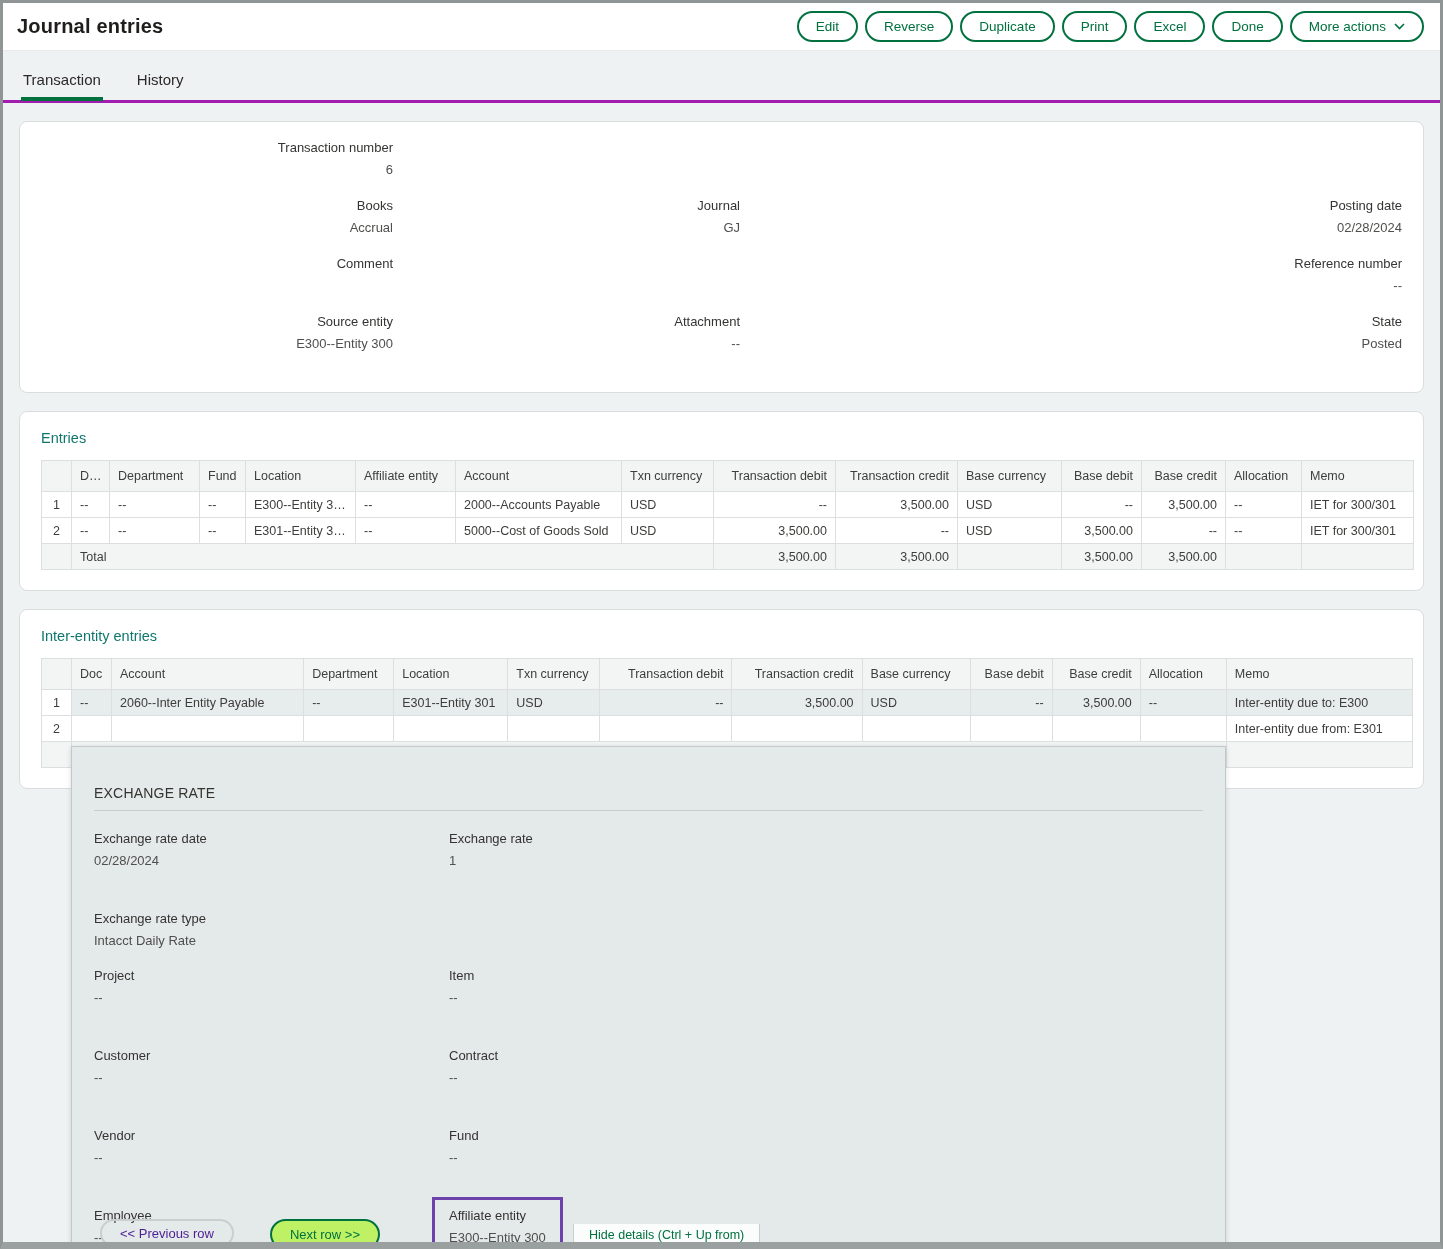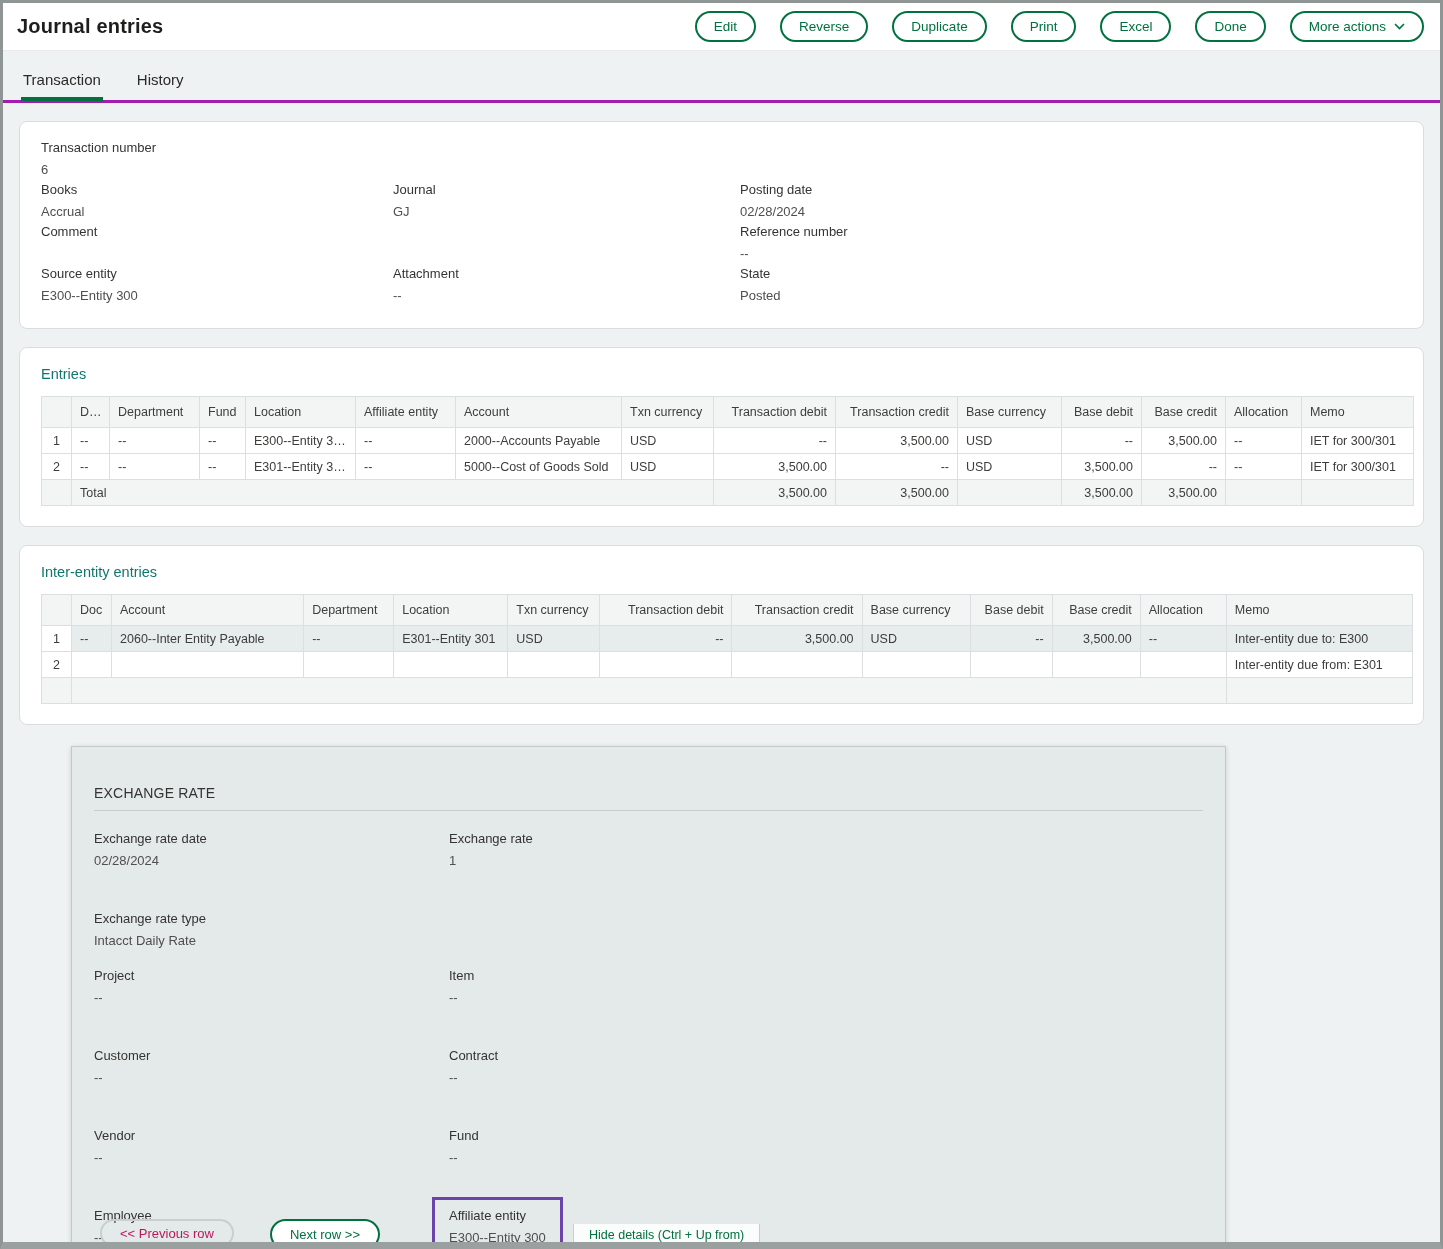--- a/index.html
+++ b/index.html
@@ -19,35 +19,35 @@
   body{font-family:"Liberation Sans", sans-serif;}
   .page{
     position:relative;width:1443px;height:1249px;
     border:3px solid #8f9494;border-bottom:7px solid #9aa0a0;
     background:var(--pagebg);overflow:hidden;
   }
   
   .hdr{display:flex;justify-content:space-between;align-items:center;
     background:#fff;padding:8px 16px 8px 14px;border-bottom:1px solid #e9ebeb;}
   .hdr h1{margin:0;font-size:20px;font-weight:700;color:#1f1e1d;letter-spacing:.2px;}
-  .actions{display:flex;gap:24px;align-items:center;}
+  .actions{display:flex;gap:7px;align-items:center;}
   .btn{height:31px;padding:0 17px;border:2px solid var(--green);border-radius:17px;
     background:#fff;color:var(--green);font-size:13.5px;font-family:inherit;
     display:flex;align-items:center;gap:8px;cursor:pointer;white-space:nowrap;}
   .btn svg{display:block;}
   
   .tabbar{display:flex;gap:32px;padding:20px 18px 0;border-bottom:3px solid #a21caf;}
   .tab{font-size:15px;color:#2a2a28;padding:0 2px 9px;cursor:pointer;}
   .tab.active{border-bottom:4px solid var(--green);margin-bottom:-1px;}
   
   .card{margin:18px 16px 0;background:#fff;border:1px solid var(--cardborder);
     border-radius:8px;padding:18px 21px 20px;}
   .card h2{margin:0 0 14px;font-size:14.5px;font-weight:400;color:#0f766e;}
   
-  .fgrid{display:grid;grid-template-columns:352px 347px 1fr;row-gap:5px;}
+  .fgrid{display:grid;grid-template-columns:352px 347px 1fr;row-gap:21px;text-align:right;}
   .field .lbl{font-size:13px;color:var(--txt);margin-bottom:7px;}
   .field .val{font-size:13px;color:var(--val);min-height:15px;}
   
   table{border-collapse:collapse;table-layout:fixed;width:1372px;
     font-size:12.5px;color:#3d3d3b;}
   th,td{border:1px solid var(--tblborder);padding:5px 8px;white-space:nowrap;
     overflow:hidden;text-overflow:ellipsis;height:26px;}
   th{background:var(--tblhead);font-weight:400;text-align:left;height:31px;padding:7px 8px;}
   th.num,td.num{text-align:right;}
   td.rownum{text-align:center;background:#fff;color:#3d3d3b;}
@@ -57,23 +57,23 @@
   
   .overlay{position:absolute;left:68px;top:700px;width:1155px;height:519px;
     background:var(--ovbg);border:1px solid #c2c9c9;box-shadow:0 1px 5px rgba(0,0,0,.14);
     padding:0 22px;z-index:30;margin-top:43px;}
   .ovtitle{margin:38px 0 0;font-size:14px;font-weight:400;color:#33332f;
     letter-spacing:.2px;padding-bottom:9px;border-bottom:1px solid #c7cece;}
   .ovtitle.second{margin-top:24px;}
   .ovgrid{display:grid;grid-template-columns:312px 1fr;row-gap:16px;margin-top:20px;gap:43px;}
   .ovbtns{position:absolute;left:28px;bottom:14px;display:flex;gap:36px;}
   .btn-prev{height:28px;padding:0 18px;border-radius:17px;border:2px solid #c9cfcf;
-    color:#be185d;background:transparent;font-size:13px;font-family:inherit;}
+    color:#4c1d95;background:transparent;font-size:13px;font-family:inherit;}
   .btn-next{height:31px;padding:0 18px;border-radius:17px;border:2px solid var(--green);
-    color:var(--green);background:#ffffff;font-size:13px;font-family:inherit;cursor:pointer;}
+    color:var(--green);background:#bef264;font-size:13px;font-family:inherit;cursor:pointer;}
   .hlbox{display:inline-block;border:3px solid var(--purple);
     padding:8px 14px 11px;margin:-11px 0 -14px -17px;background:transparent;}
   
   .hidetab{position:absolute;left:570px;top:1221px;height:22px;padding:0 15px;
     background:#fbfcfc;border:1px solid #c9cdcd;border-top:none;color:var(--green);
     font-size:12.5px;display:flex;align-items:center;z-index:31;cursor:pointer;}
 </style>
 </head>
 <body>
 

